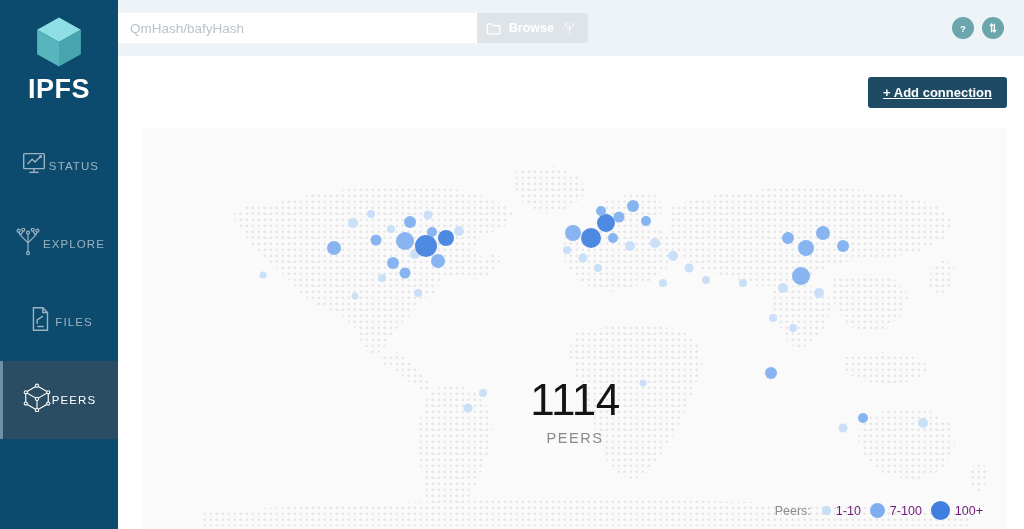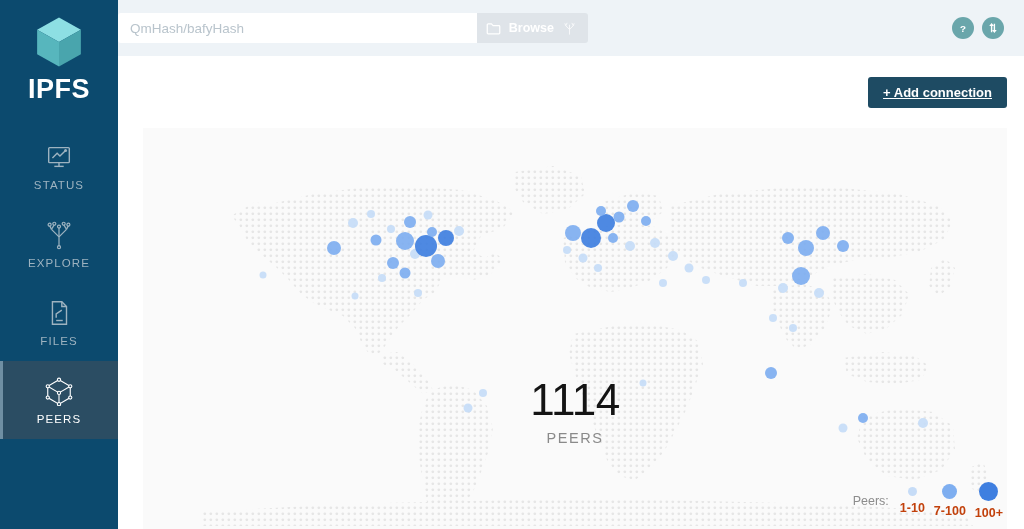--- a/index.html
+++ b/index.html
@@ -40,21 +40,21 @@
     color: #ffffff;
     font-size: 27px;
     font-weight: bold;
     letter-spacing: 0.5px;
   }
   .nav { margin-top: 22px; }
   .nav-item {
     position: relative;
     height: 78px;
     display: flex;
-    flex-direction: column;
+    flex-direction: row;
     align-items: center;
     justify-content: center;
     cursor: pointer;
     text-decoration: none;
   }
   .nav-item .nav-icon {
     display: block;
     height: 30px;
     width: 30px;
     margin-bottom: 7px;
@@ -195,35 +195,34 @@
   }
   .peer-count .count-label {
     display: block;
     margin-top: 8px;
     font-size: 14.5px;
     color: #8a8a8a;
     letter-spacing: 1.6px;
   }
   .legend {
     position: absolute;
-    right: 4px;
+    right: 24px;
     bottom: 9px;
     display: flex;
     align-items: center;
     gap: 9px;
     font-size: 12.5px;
   }
   .legend-title { color: #8c8c8c; margin-right: 2px; }
   .legend-item {
     display: flex;
     align-items: center;
     gap: 5px;
-    color: #c2410c;
-    font-weight: bold;
-    flex-direction: column;
+    color: #701a75;
+    font-weight: normal;
   }
   .legend-dot { border-radius: 50%; display: block; }
   .legend-dot.s1 { width: 9px;  height: 9px;  background: #c6dcf7; }
   .legend-dot.s2 { width: 15px; height: 15px; background: #7eaef0; }
   .legend-dot.s3 { width: 19px; height: 19px; background: #3f7fe0; }
 </style>
 </head>
 <body>
 
 <div class="app">

